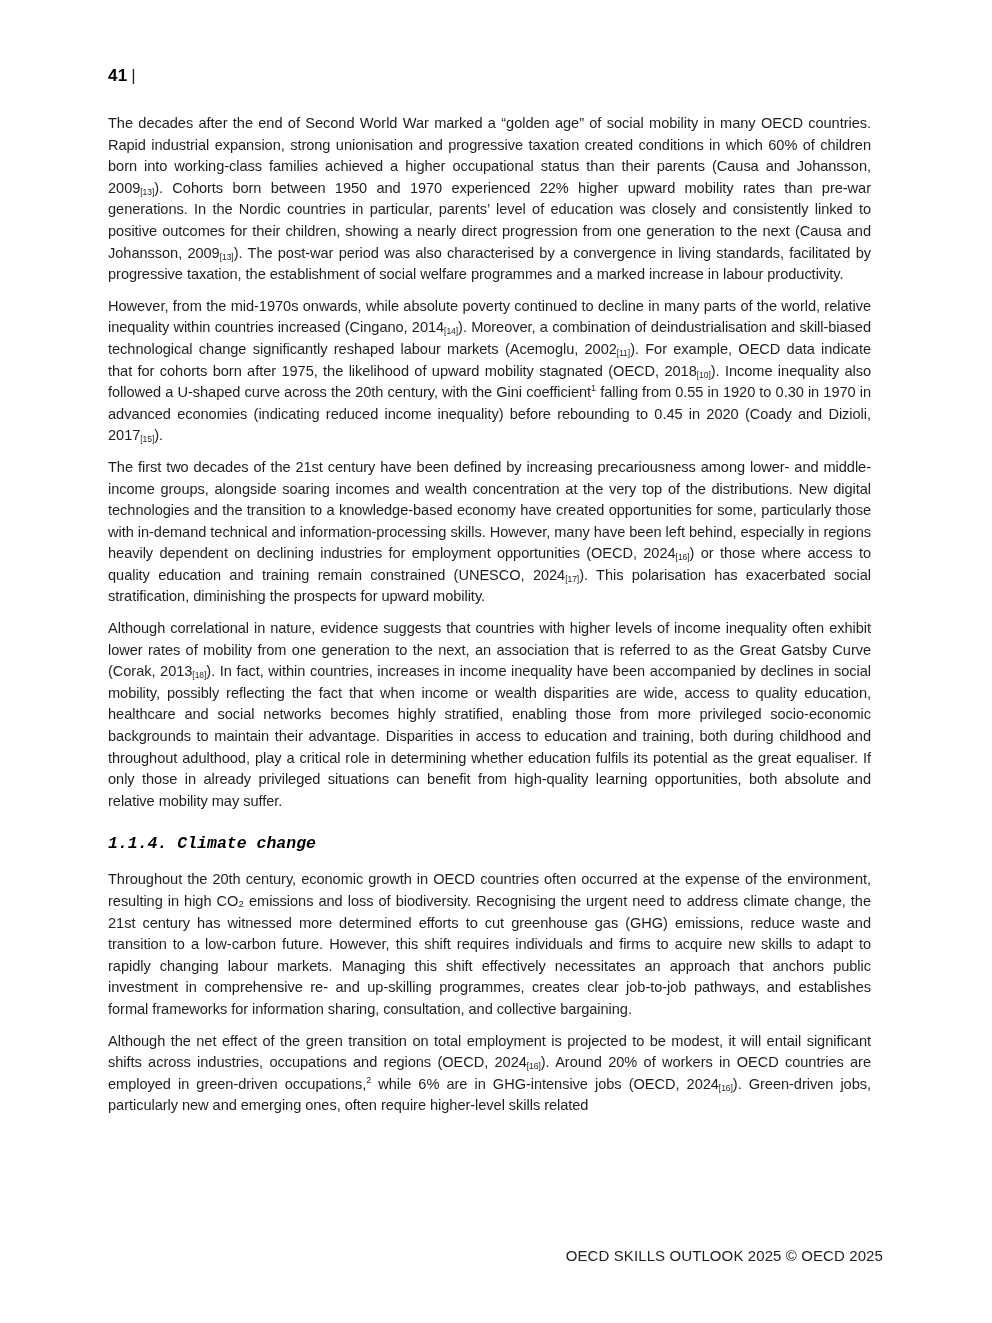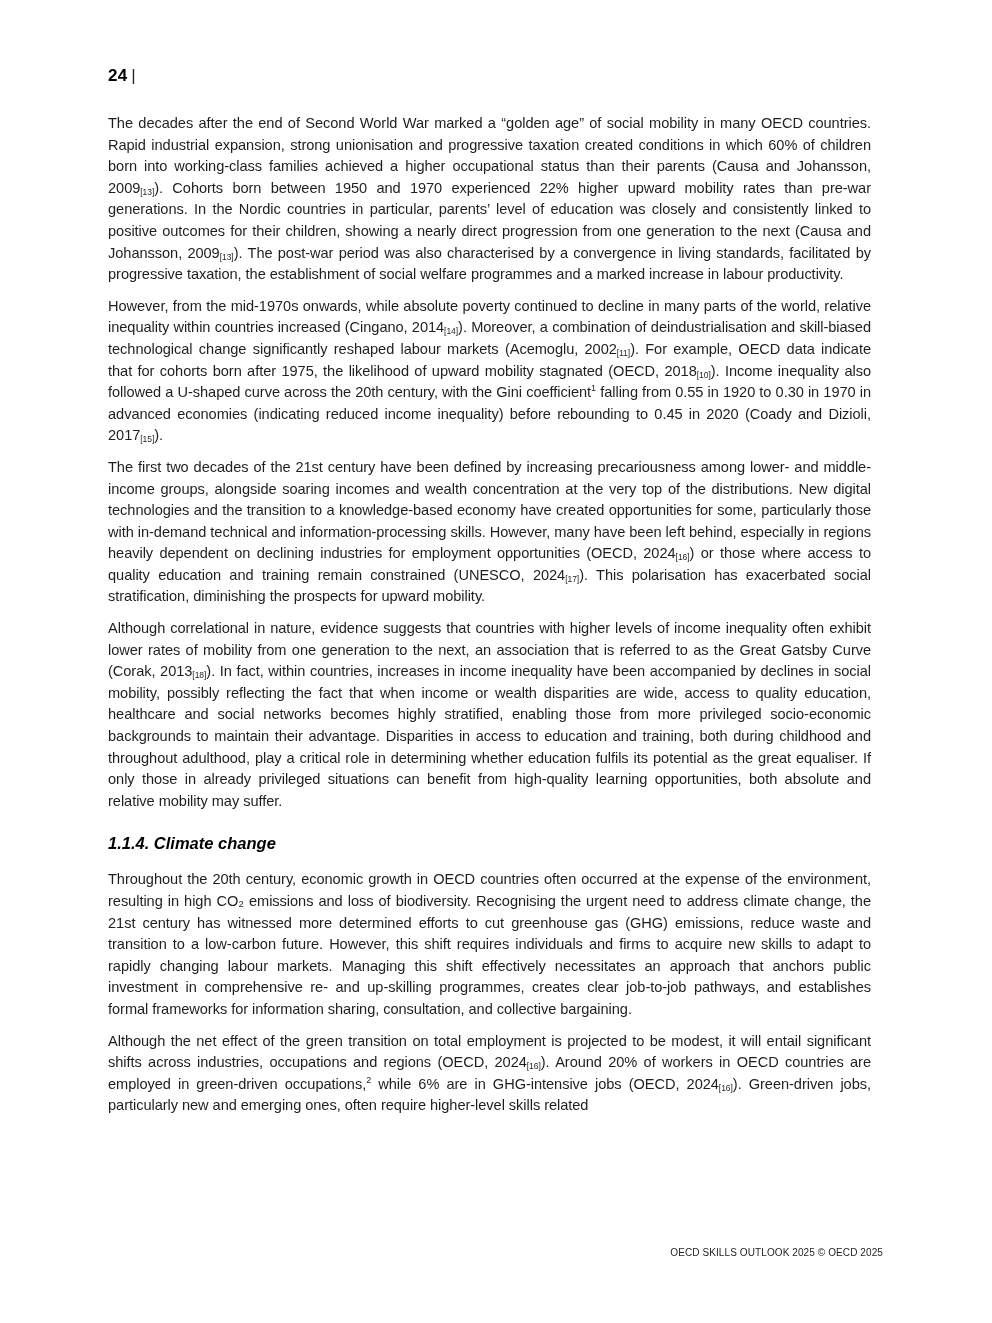--- a/index.html
+++ b/index.html
@@ -52,35 +52,36 @@
       font-size: 9px;
       vertical-align: 6px;
       line-height: 0;
     }
     .section-heading {
       font-size: 16.5px;
       font-weight: bold;
       font-style: italic;
       margin: 22px 0 16px 0;
       color: #000;
+      font-family: Liberation Mono, monospace;
     }
     .footer {
       position: absolute;
       right: 109px;
       top: 1247px;
-      font-size: 10px;
+      font-size: 15px;
       color: #1e1e1e;
       letter-spacing: 0.1px;
     }
   </style>
 </head>
 <body>
 
 <div class="page-header">
-  <span>24</span><span class="sep">|</span>
+  <span>41</span><span class="sep">|</span>
 </div>
 
 <div class="body-text">
   <div>
     <p class="para">The decades after the end of Second World War marked a “golden age” of social mobility in many OECD countries. Rapid industrial expansion, strong unionisation and progressive taxation created conditions in which 60% of children born into working-class families achieved a higher occupational status than their parents (Causa and Johansson, 2009<span class="cite">[13]</span>). Cohorts born between 1950 and 1970 experienced 22% higher upward mobility rates than pre-war generations. In the Nordic countries in particular, parents’ level of education was closely and consistently linked to positive outcomes for their children, showing a nearly direct progression from one generation to the next (Causa and Johansson, 2009<span class="cite">[13]</span>). The post-war period was also characterised by a convergence in living standards, facilitated by progressive taxation, the establishment of social welfare programmes and a marked increase in labour productivity.</p>
     <p class="para">However, from the mid-1970s onwards, while absolute poverty continued to decline in many parts of the world, relative inequality within countries increased (Cingano, 2014<span class="cite">[14]</span>). Moreover, a combination of deindustrialisation and skill-biased technological change significantly reshaped labour markets (Acemoglu, 2002<span class="cite">[11]</span>). For example, OECD data indicate that for cohorts born after 1975, the likelihood of upward mobility stagnated (OECD, 2018<span class="cite">[10]</span>). Income inequality also followed a U-shaped curve across the 20th century, with the Gini coefficient<span class="sup">1</span> falling from 0.55 in 1920 to 0.30 in 1970 in advanced economies (indicating reduced income inequality) before rebounding to 0.45 in 2020 (Coady and Dizioli, 2017<span class="cite">[15]</span>).</p>
     <p class="para">The first two decades of the 21st century have been defined by increasing precariousness among lower- and middle-income groups, alongside soaring incomes and wealth concentration at the very top of the distributions. New digital technologies and the transition to a knowledge-based economy have created opportunities for some, particularly those with in-demand technical and information-processing skills. However, many have been left behind, especially in regions heavily dependent on declining industries for employment opportunities (OECD, 2024<span class="cite">[16]</span>) or those where access to quality education and training remain constrained (UNESCO, 2024<span class="cite">[17]</span>). This polarisation has exacerbated social stratification, diminishing the prospects for upward mobility.</p>
     <p class="para">Although correlational in nature, evidence suggests that countries with higher levels of income inequality often exhibit lower rates of mobility from one generation to the next, an association that is referred to as the Great Gatsby Curve (Corak, 2013<span class="cite">[18]</span>). In fact, within countries, increases in income inequality have been accompanied by declines in social mobility, possibly reflecting the fact that when income or wealth disparities are wide, access to quality education, healthcare and social networks becomes highly stratified, enabling those from more privileged socio-economic backgrounds to maintain their advantage. Disparities in access to education and training, both during childhood and throughout adulthood, play a critical role in determining whether education fulfils its potential as the great equaliser. If only those in already privileged situations can benefit from high-quality learning opportunities, both absolute and relative mobility may suffer.</p>
   </div>
   <div>

